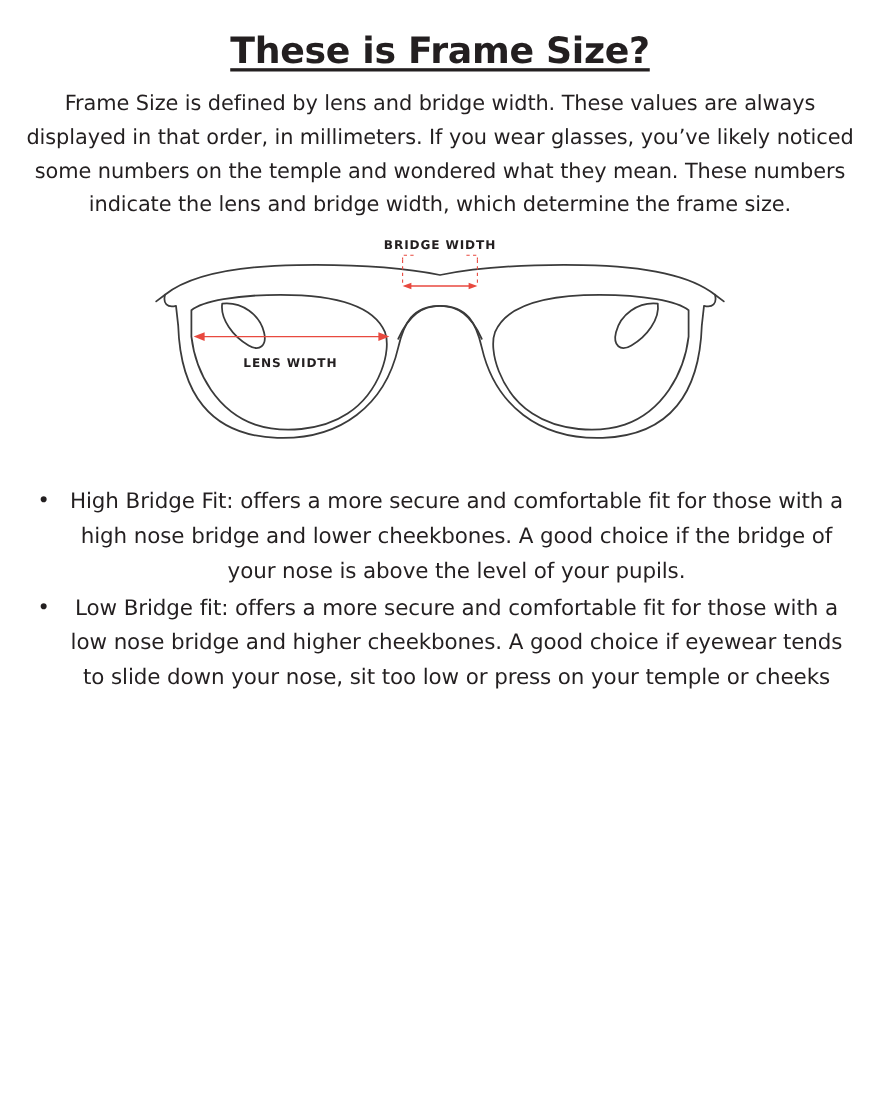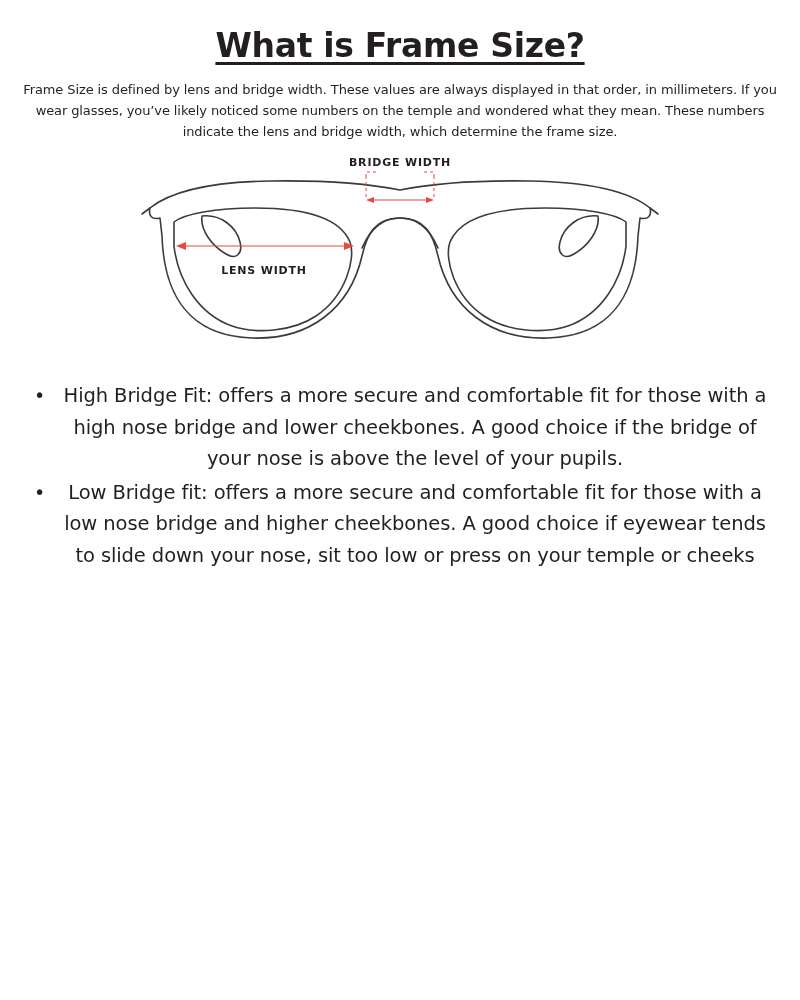--- a/index.html
+++ b/index.html
@@ -27,21 +27,21 @@
     font-size: 33px;
     font-weight: 700;
     text-decoration: underline;
     text-underline-offset: 5px;
     text-decoration-thickness: 3px;
     letter-spacing: -0.3px;
     margin: 8px 0 14px 0;
     text-align: center;
   }
   .intro {
-    font-size: 13px;
+    font-size: 19px;
     line-height: 1.62;
     text-align: center;
     max-width: 760px;
     margin: 0 0 8px 0;
     letter-spacing: -0.1px;
   }
   .figure {
     width: 520px;
     margin: 6px auto 0 auto;
     position: relative;
@@ -102,21 +102,21 @@
     font-weight: 700;
     fill: #bdbdbd;
     letter-spacing: 1px;
   }
 </style>
 </head>
 <body>
 
 <div class="page">
 
-  <h1 class="title">What is Frame Size?</h1>
+  <h1 class="title">These is Frame Size?</h1>
 
   <p class="intro">Frame Size is defined by lens and bridge width. These values are always displayed in that order, in millimeters. If you wear glasses, you’ve likely noticed some numbers on the temple and wondered what they mean. These numbers indicate the lens and bridge width, which determine the frame size.</p>
 
   <div class="figure">
     <svg viewBox="0 0 520 210" xmlns="http://www.w3.org/2000/svg">
 
       <g fill="none" stroke="#3b3b3b" stroke-width="1.6" stroke-linejoin="round" stroke-linecap="round">
 
         <path d="M10 52 C 30 36, 70 26, 130 25 C 190 24, 230 28, 260 34 C 290 28, 330 24, 390 25 C 450 26, 490 36, 510 52
                  C 512 60, 508 64, 500 62

